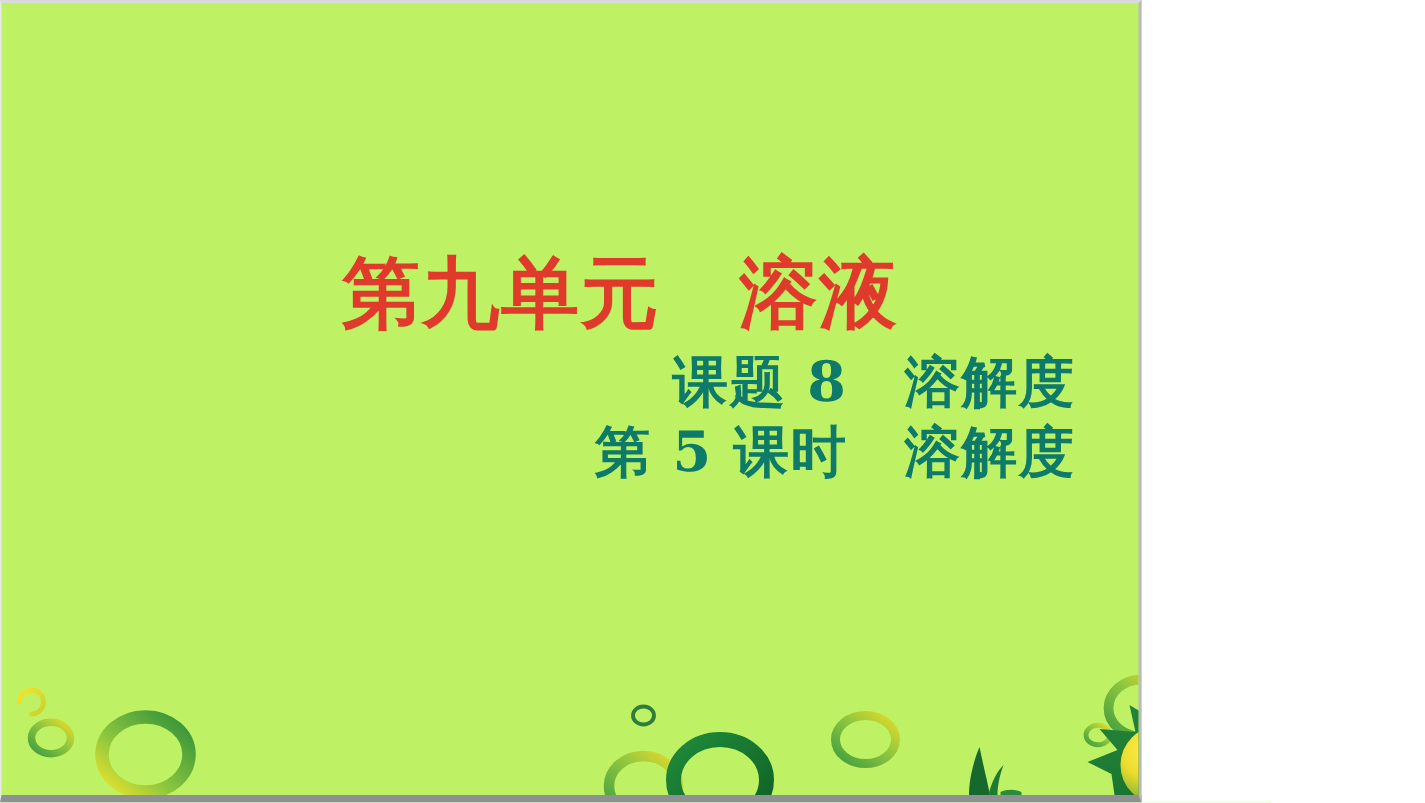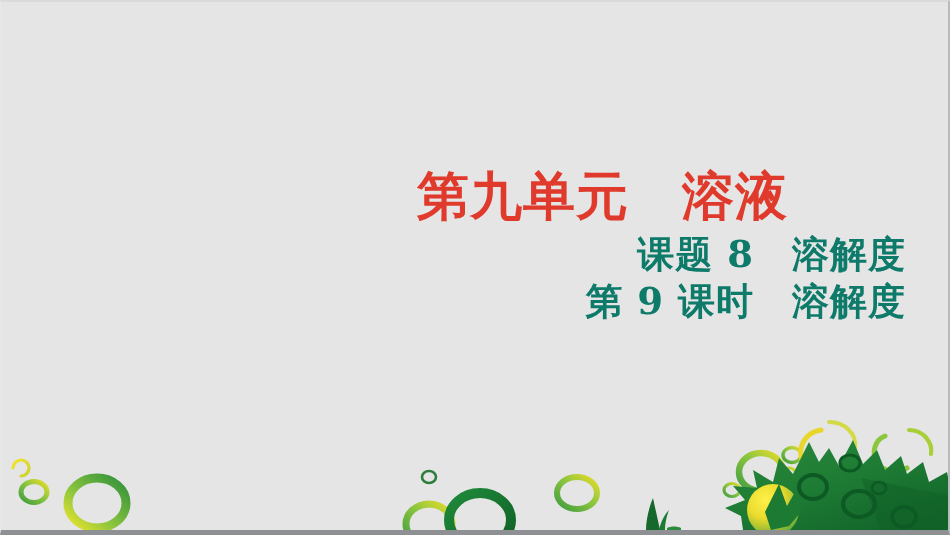--- a/index.html
+++ b/index.html
@@ -6,23 +6,23 @@
     margin: 0;
     padding: 0;
     background: #ffffff;
   }
   body {
     font-family: "Liberation Sans", "DejaVu Sans", sans-serif;
   }
 
   .slide {
     position: relative;
-    width: 950px;
+    width: 761px;
     height: 535px;
-    background: #e5e5e5;
+    background: #bef264;
     overflow: hidden;
     box-sizing: border-box;
     border-top: 2px solid #d9dadc;
     border-left: 1px solid #e6e7e9;
     border-right: 2px solid #b9babd;
     border-bottom: 5px solid #8e9094;
   }
 
   
   .title-block {
@@ -77,21 +77,21 @@
   }
 </style>
 </head>
 <body>
 
 <div class="slide">
 
   <div class="title-block">
     <span class="main-title">第九单元　溶液</span>
     <span class="sub-title">课题 8　溶解度</span>
-    <span class="sub-title second">第 9 课时　溶解度</span>
+    <span class="sub-title second">第 5 课时　溶解度</span>
   </div>
 
   <div class="decor">
     <svg viewBox="0 0 950 130" xmlns="http://www.w3.org/2000/svg">
       <defs>
         <linearGradient id="gYG" x1="0" y1="1" x2="1" y2="0">
           <stop offset="0%" stop-color="#3f9c3f"></stop>
           <stop offset="55%" stop-color="#8dc63f"></stop>
           <stop offset="100%" stop-color="#e8dc2a"></stop>
         </linearGradient>

